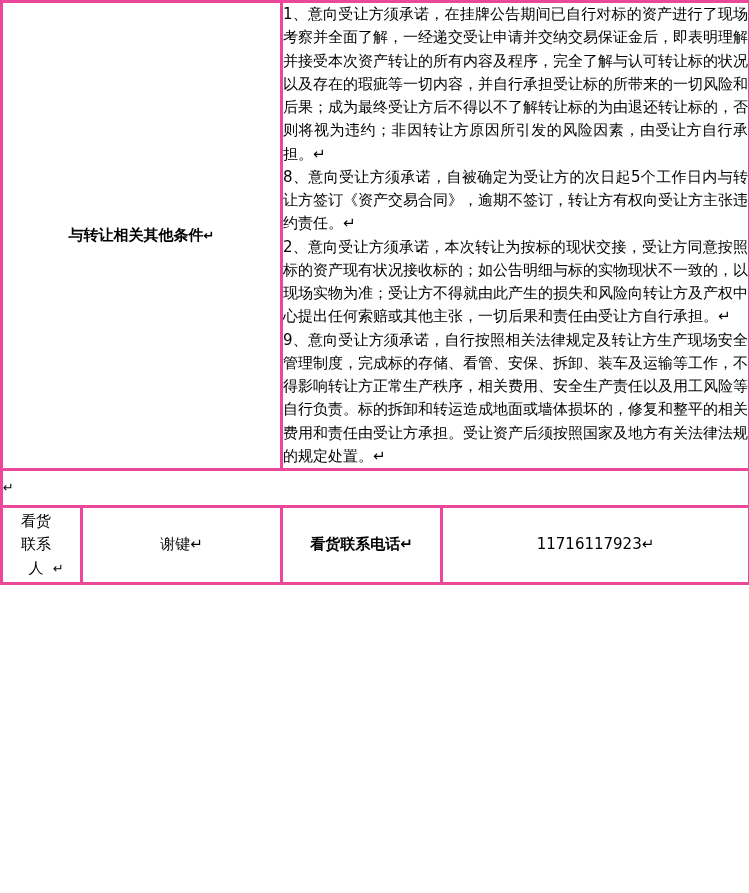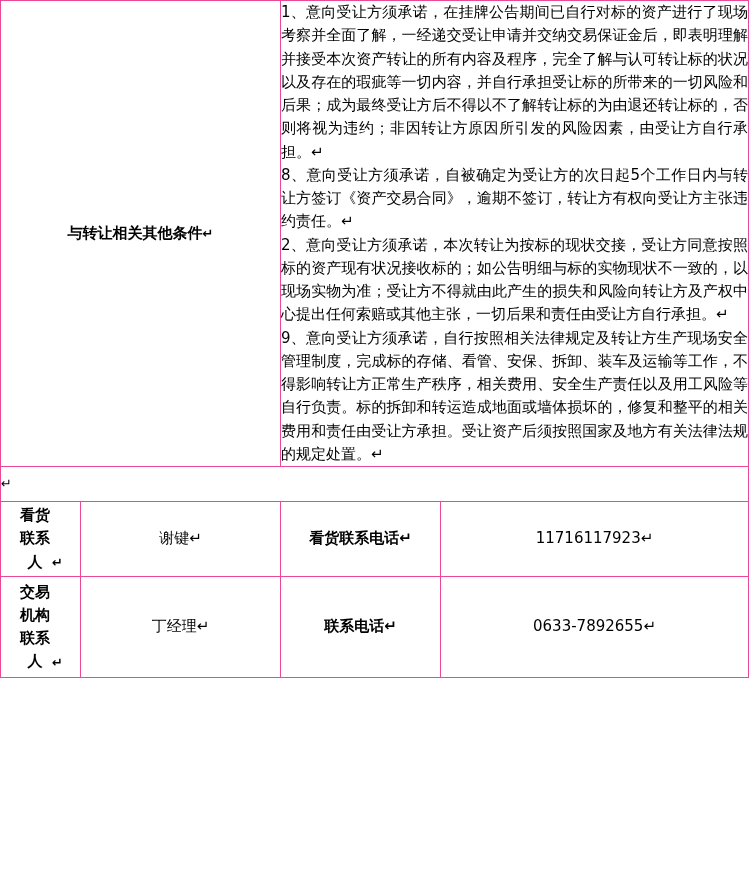--- a/index.html
+++ b/index.html
@@ -20,21 +20,21 @@
     box-sizing: border-box;
     position: relative;
   }
   table.doc-table {
     border-collapse: collapse;
     width: 748px;
     margin: 0;
     table-layout: fixed;
   }
   table.doc-table td {
-    border: 1px solid #ec4899;
+    border: 3px solid #ec4899;
     padding: 0;
     vertical-align: middle;
     font-size: 15px;
     line-height: 1.55;
   }
   
   col.c1 { width: 80px; }
   col.c2 { width: 200px; }
   col.c3 { width: 160px; }
   col.c4 { width: 308px; }
@@ -65,21 +65,21 @@
     height: 34px;
     padding: 3px 6px;
     vertical-align: top;
     font-size: 15px;
   }
   .pilcrow {
     font-family: "DejaVu Sans", sans-serif;
     font-size: 13px;
   }
   .vertical-label {
-    font-weight: bold;
+    font-weight: normal;
     text-align: center;
     padding: 4px 2px;
     font-size: 15px;
     line-height: 1.45;
   }
   .tall-row td { height: 74px; }
   .tall-row2 td { height: 100px; }
   .narrow-wrap {
     display: inline-block;
     width: 34px;
@@ -115,23 +115,15 @@
         </td>
       </tr>
       <tr class="tall-row">
         <td class="vertical-label">
           <span class="narrow-wrap">看货联系人</span><span class="pilcrow">↵</span>
         </td>
         <td class="center-cell">谢键↵</td>
         <td class="label-cell">看货联系电话↵</td>
         <td class="center-cell">11716117923↵</td>
       </tr>
-      <tr class="tall-row2">
-        <td class="vertical-label">
-          <span class="narrow-wrap">交易机构联系人</span><span class="pilcrow">↵</span>
-        </td>
-        <td class="center-cell">丁经理↵</td>
-        <td class="label-cell">联系电话↵</td>
-        <td class="center-cell">0633-7892655↵</td>
-      </tr>
     </tbody>
   </table>
 </div>
 
 </body></html>

